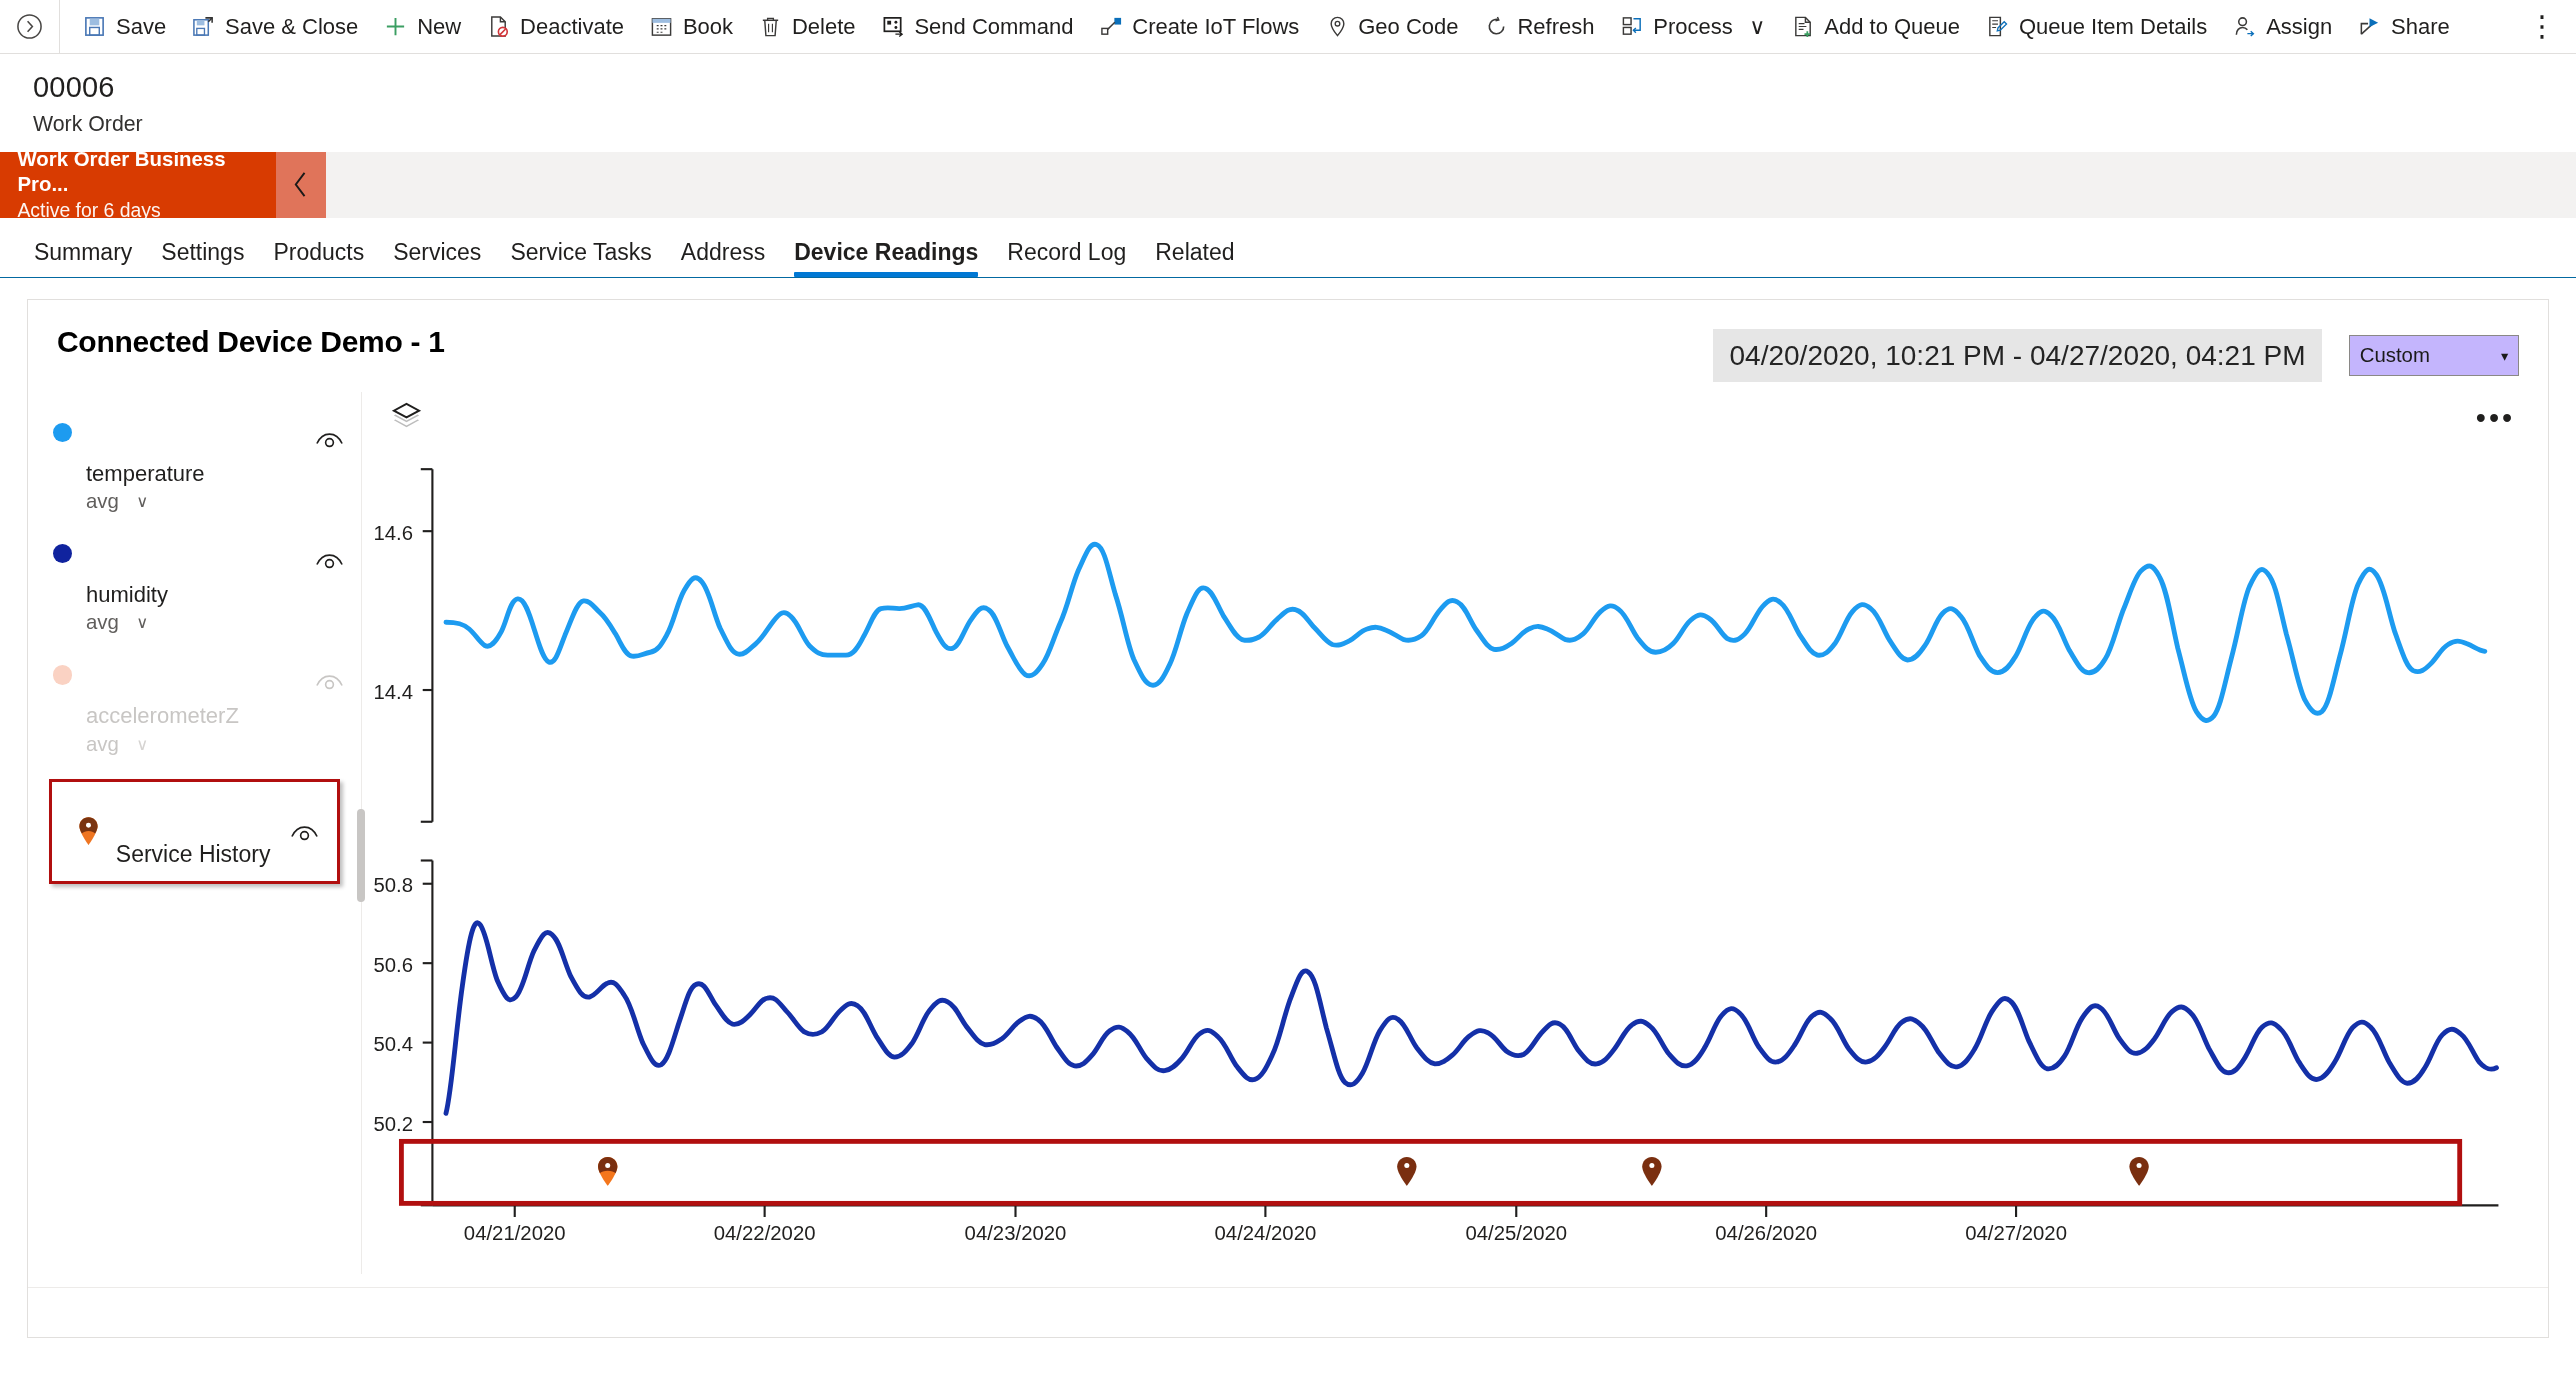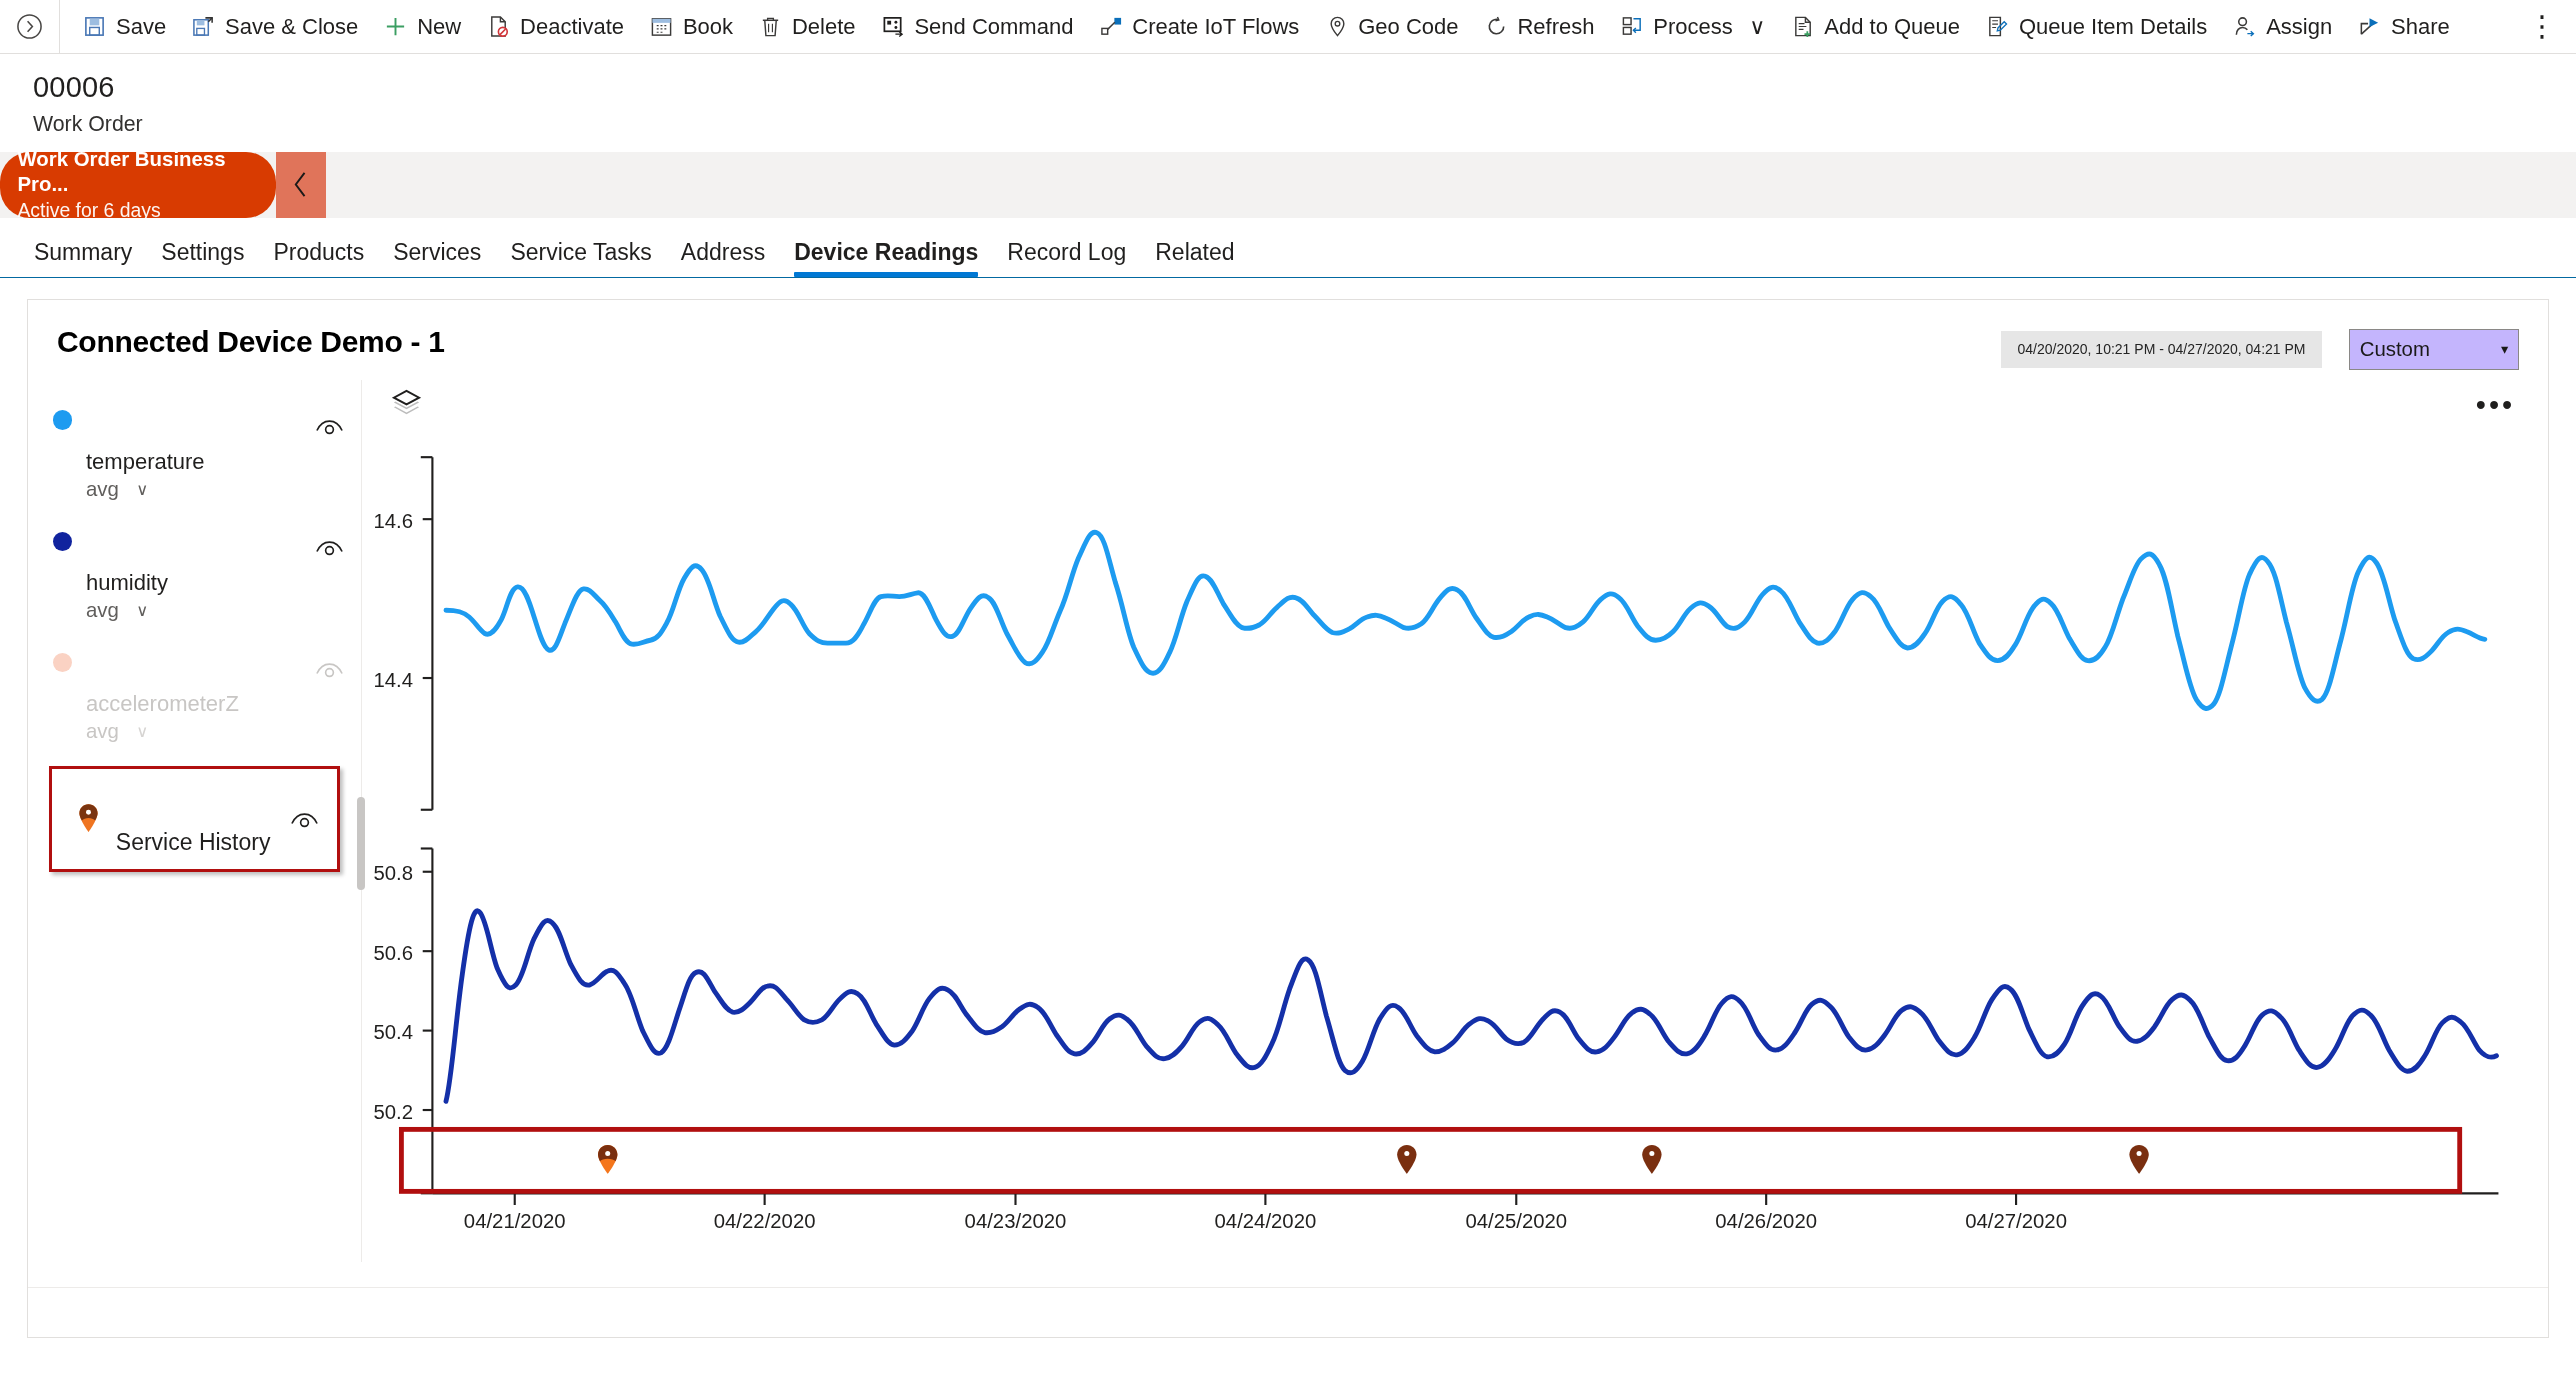--- a/index.html
+++ b/index.html
@@ -38,21 +38,21 @@
   .rec-entity{ font-size:21.3px; color:#323130; margin-top:7.8px;}
 
   
   .bpf{
     margin-top:14.5px; height:66px; display:flex; align-items:stretch; position:relative;
     background:#f3f2f1;
   }
   .bpf-stage{
     background:#d83b01; color:#fff; width:276px;
     display:flex; flex-direction:column; justify-content:center;
-    padding-left:17.4px; position:relative;border-radius:30px;
+    padding-left:17.4px; position:relative;
   }
   .bpf-stage-title{ font-size:20.4px; font-weight:700; line-height:1.25;}
   .bpf-stage-sub{ font-size:19.4px; font-weight:400; line-height:1.3; opacity:.95;}
   .bpf-collapse{
     width:50px; background:#e0745a; display:flex; align-items:center; justify-content:center;
     color:#1b1a19; font-size:27px;
   }
   .bpf-track{ flex:1; position:relative; }
   .bpf-line{
     position:absolute; left:0; right:0; top:13.6px; height:8.7px; background:#b3b0ad;
@@ -88,21 +88,21 @@
 
   
   .card{
     margin:21.3px 27px 0 27px; border:1px solid #e1dfdd; background:#fff;
     height:1039px; position:relative;
   }
   .card-top{ display:flex; align-items:flex-start; padding:25px 29px 0 29px; }
   .chart-title{ font-size:30px; font-weight:700; color:#000; letter-spacing:-0.3px;}
   .card-top-right{ margin-left:auto; display:flex; align-items:center; gap:27px; padding-top:3.9px;}
   .daterange{
-    background:#e6e6e6; color:#242424; font-size:14px; padding:10.7px 16.5px; white-space:nowrap;margin-left:25px;
+    background:#e6e6e6; color:#242424; font-size:28px; padding:10.7px 16.5px; white-space:nowrap;margin-left:25px;
   }
   .rangeselect{
     width:170px; height:41px; border:1px solid #8a8886; background:#c4b5fd;
     display:flex; align-items:center; padding:0 9.7px; font-size:20.4px; color:#1b1a19;
   }
   .rangeselect .caret{ margin-left:auto; font-size:14.5px; }
 
   
   .chart-body{ display:flex; margin-top:9.7px; height:863px; }
   .legend-pane{

